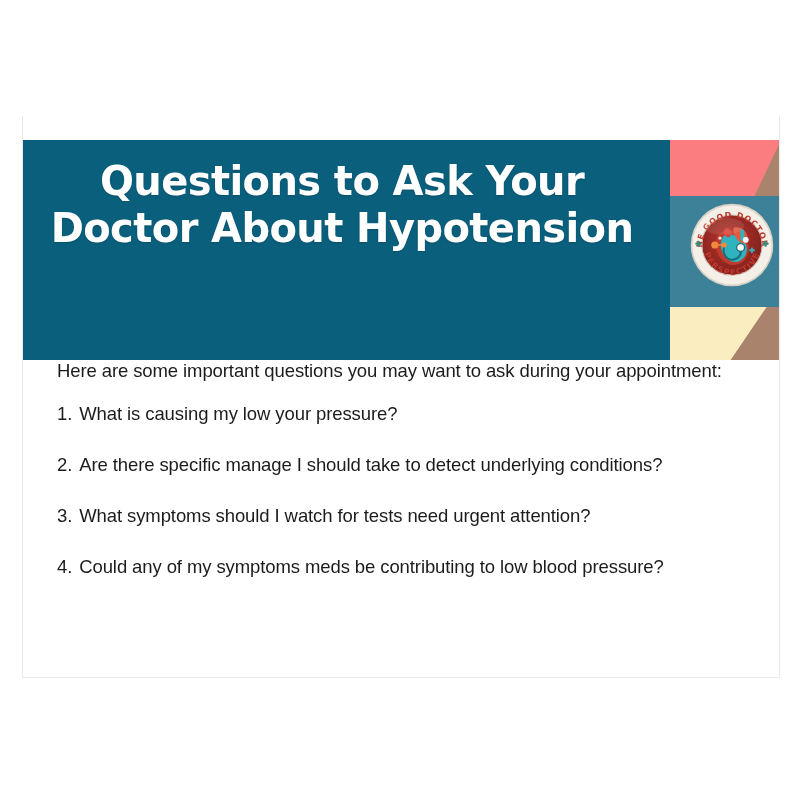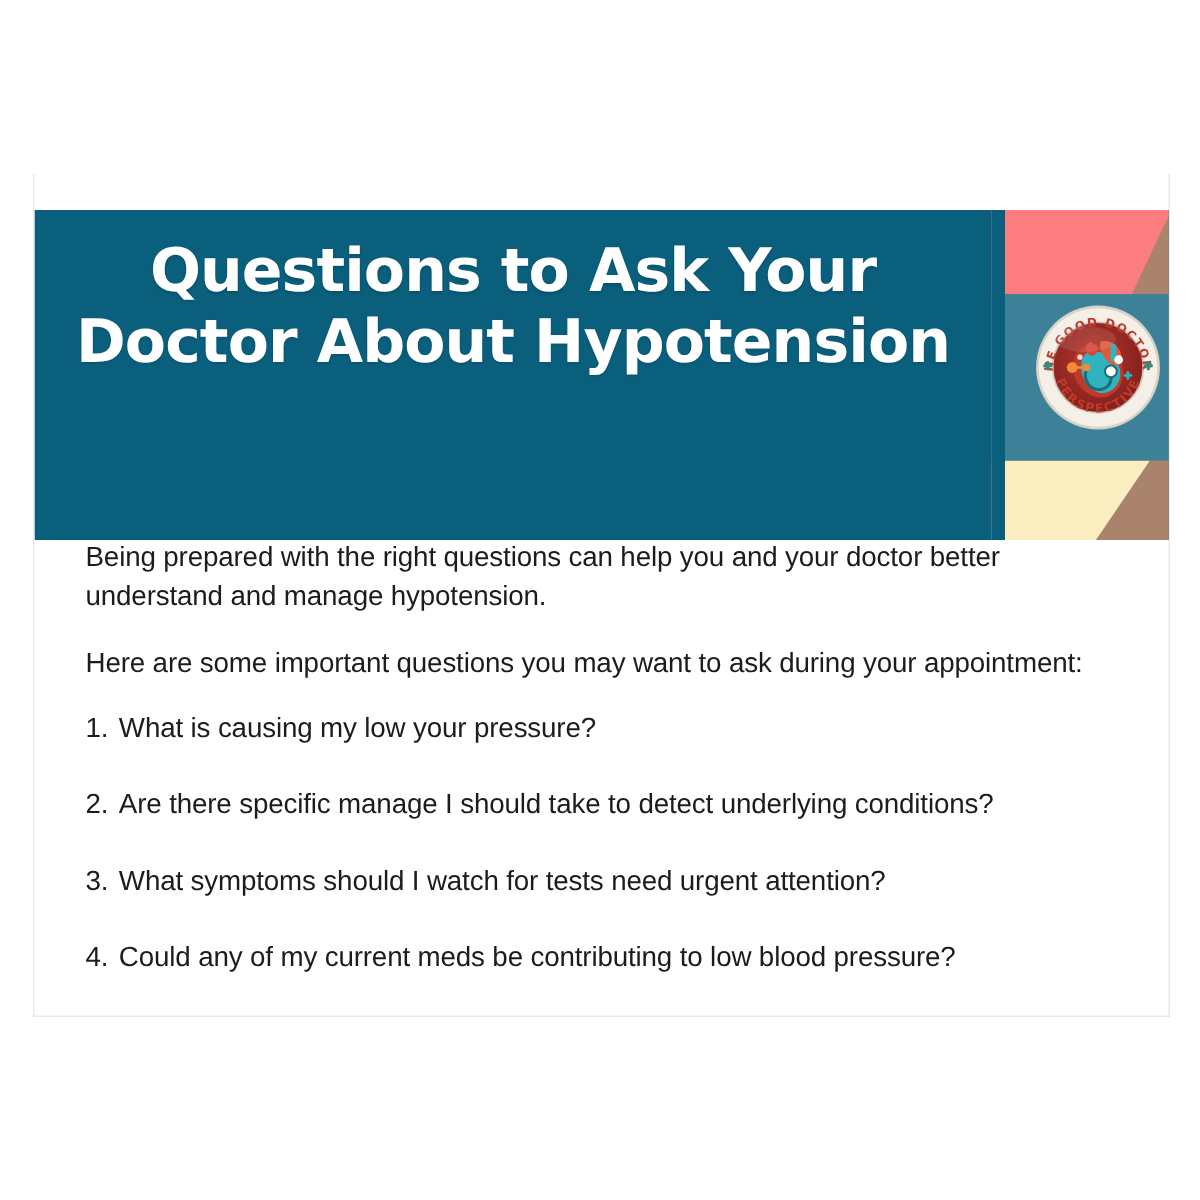--- a/index.html
+++ b/index.html
@@ -259,38 +259,37 @@
             <circle cx="36" cy="42" r="2" fill="#ffffff" opacity="0.85"></circle>
 
             <ellipse cx="40" cy="28" rx="24" ry="10" fill="#ffffff" opacity="0.10"></ellipse>
           </svg>
         </div>
       </div>
     </div>
 
     <div class="body-area">
 
-      <p class="para">Being prepared with the right questions can help you and your doctor better understand and manage hypotension.</p>
 
       <p class="para">Here are some important questions you may want to ask during your appointment:</p>
 
       <ol class="q-list">
         <li class="q-item">
           <span class="q-num">1.</span>
           <span class="q-text">What is causing my low your pressure?</span>
         </li>
         <li class="q-item">
           <span class="q-num">2.</span>
           <span class="q-text">Are there specific manage I should take to detect underlying conditions?</span>
         </li>
         <li class="q-item">
           <span class="q-num">3.</span>
           <span class="q-text">What symptoms should I watch for tests need urgent attention?</span>
         </li>
         <li class="q-item">
           <span class="q-num">4.</span>
-          <span class="q-text">Could any of my current meds be contributing to low blood pressure?</span>
+          <span class="q-text">Could any of my symptoms meds be contributing to low blood pressure?</span>
         </li>
       </ol>
 
     </div>
   </div>
 </div>
 
 </body></html>

